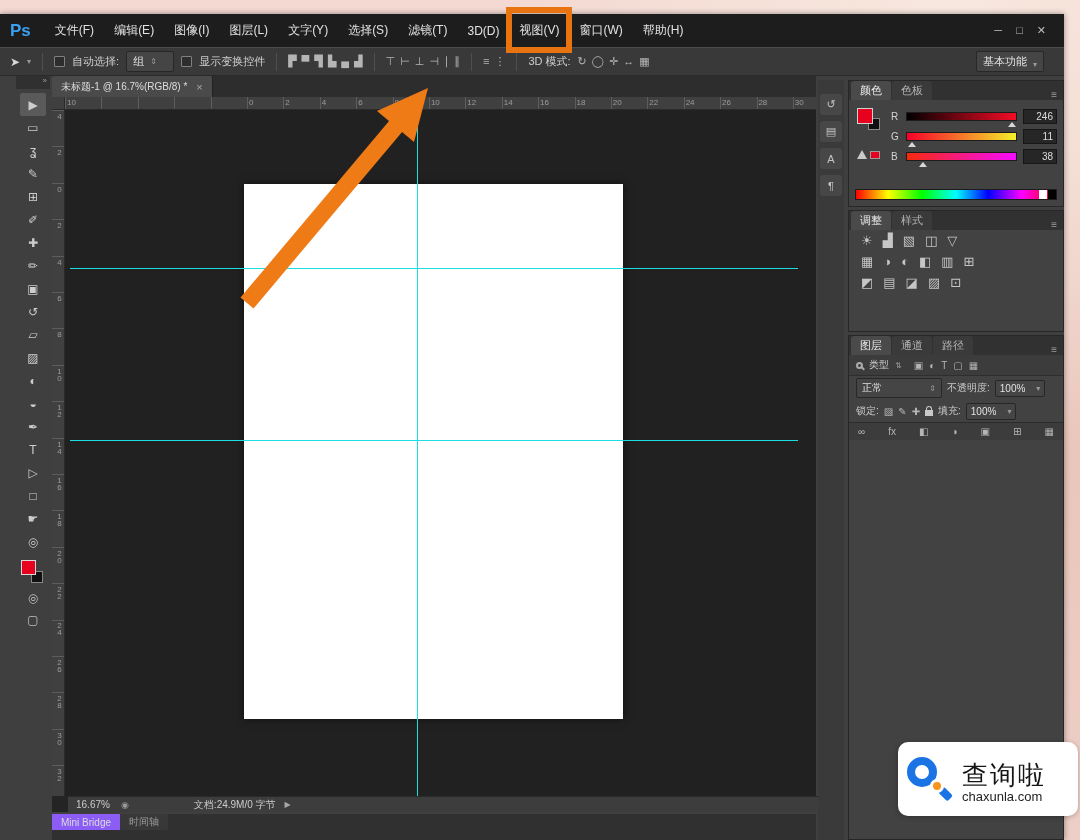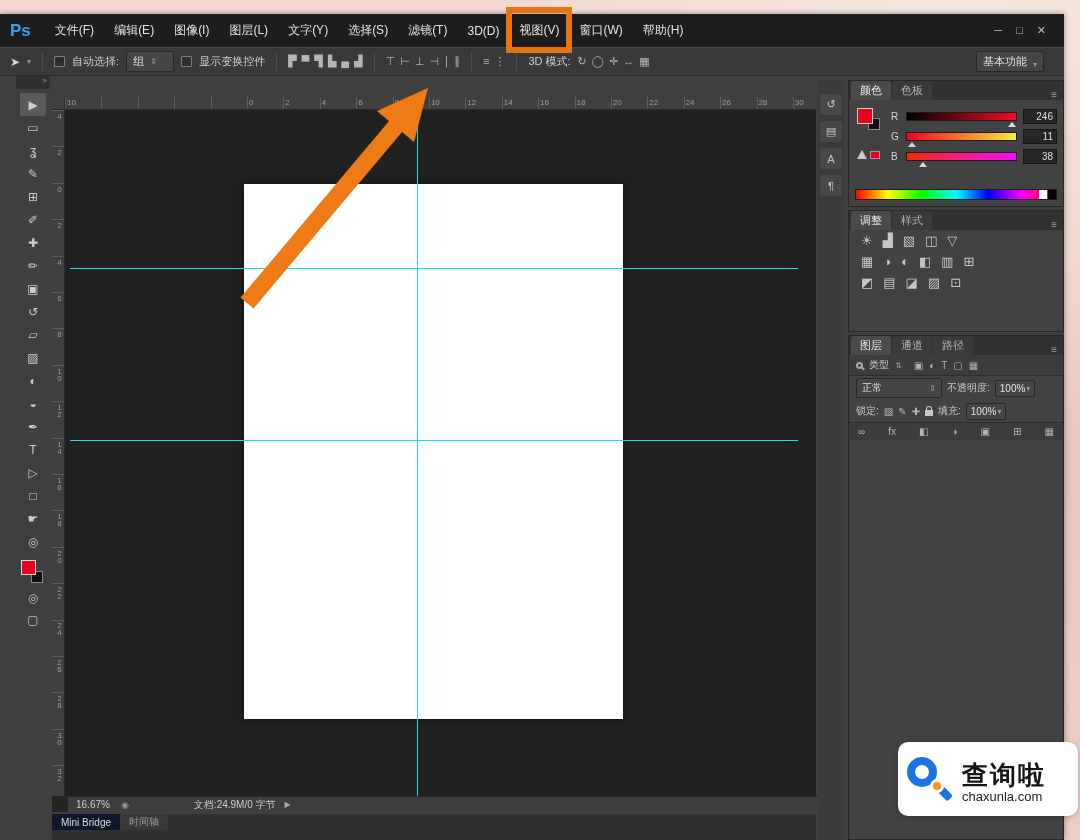--- a/index.html
+++ b/index.html
@@ -66,21 +66,21 @@
   .gh1 { top:158px; } .gh2 { top:330px; }
   .statusbar { position:absolute; left:16px; bottom:0; width:100%; height:16px; background:#3d3d3d; border-top:1px solid #2a2a2a; display:flex; align-items:center; gap:9px; padding:0 8px; font-size:10px; color:#cccccc; }
   .statusbar .zoom { min-width:36px; }
   .statusbar .circ { color:#9a9a9a; font-size:9px; }
   .statusbar .docinfo { margin-left:56px; }
   .statusbar .expand { color:#a8a8a8; font-size:8px; }
 
   
   .bottombar { position:absolute; left:52px; top:800px; width:764px; height:26px; background:#303030; display:flex; align-items:flex-start; }
   .btab { padding:2px 9px; font-size:10px; height:16px; display:flex; align-items:center; }
-  .btab.active { background:#0f172a; color:#dcdcdc; }
+  .btab.active { background:#8b5cf6; color:#dcdcdc; }
   .btab.inactive { background:#383838; color:#9a9a9a; }
 
   
   .panelstrip { position:absolute; left:818px; top:66px; width:26px; bottom:0; background:#3a3a3a; display:flex; flex-direction:column; align-items:center; padding-top:14px; gap:6px; }
   .pstrip-icon { width:22px; height:21px; background:#474747; border-radius:3px; color:#c3c3c3; font-size:11px; display:flex; align-items:center; justify-content:center; }
 
   
   .rightpanels { position:absolute; left:848px; top:66px; width:216px; bottom:0; display:flex; flex-direction:column; gap:3px; }
   .panel { background:#424242; border:1px solid #272727; display:flex; flex-direction:column; overflow:hidden; }
   .ptabs { display:flex; align-items:flex-end; height:19px; background:#313131; padding-left:2px; gap:1px; }
@@ -118,21 +118,21 @@
   .adj-icon { font-size:13px; color:#c6c6c6; }
 
   
   .layerspanel { flex:1; }
   .lp-filter { display:flex; align-items:center; gap:6px; height:21px; padding:0 7px; background:#3c3c3c; border-bottom:1px solid #2e2e2e; font-size:10px; color:#c9c9c9; }
   .mag { position:relative; width:7px; height:7px; border:2px solid #aaa; border-radius:50%; }
   .mag::after { content:''; position:absolute; width:5px; height:2px; background:#aaa; transform:rotate(45deg); right:-4px; bottom:-2px; }
   .lp-fi { display:flex; gap:6px; margin-left:6px; color:#b5b5b5; font-size:10px; }
   .lp-blend { display:flex; align-items:center; gap:5px; height:24px; padding:0 7px; font-size:10px; color:#c9c9c9; }
   .blendbox { display:flex; align-items:center; justify-content:space-between; width:86px; background:#454545; border:1px solid #272727; border-radius:2px; padding:2px 5px; color:#e2e2e2; }
-  .smallbox { display:flex; align-items:center; gap:1px; background:#454545; border:1px solid #272727; border-radius:2px; padding:2px 4px; color:#e2e2e2; }
+  .smallbox { display:flex; align-items:center; gap:11px; background:#454545; border:1px solid #272727; border-radius:2px; padding:2px 4px; color:#e2e2e2; }
   .lp-lock { display:flex; align-items:center; gap:5px; height:22px; padding:0 7px; font-size:10px; color:#c9c9c9; }
   .lockicons { display:flex; gap:5px; color:#b5b5b5; font-size:10px; }
   .csslock { position:relative; width:8px; height:6px; background:#c9c9c9; margin-top:4px; }
   .csslock::before { content:''; position:absolute; left:1px; top:-4px; width:4px; height:4px; border:1.5px solid #c9c9c9; border-bottom:none; border-radius:3px 3px 0 0; }
   .lp-list { flex:1; background:#383838; }
   .layer-row { display:flex; align-items:center; height:30px; background:#4c4c4c; border-bottom:1px solid #2e2e2e; }
   .eyecell { width:24px; height:100%; display:flex; align-items:center; justify-content:center; border-right:1px solid #3a3a3a; }
   .eye { position:relative; width:12px; height:8px; border-radius:50%; background:#d8d8d8; }
   .eye::after { content:''; position:absolute; left:4px; top:2px; width:4px; height:4px; border-radius:50%; background:#333; }
   .lthumb { width:36px; height:26px; background:#ffffff; border:1px solid #1f1f1f; outline:1px solid #777; margin:0 8px; }
@@ -142,21 +142,21 @@
   
   .arrow-svg { position:absolute; left:210px; top:60px; z-index:60; pointer-events:none; }
 
   
   .watermark { position:absolute; left:898px; top:742px; width:180px; height:74px; background:#ffffff; border-radius:10px; z-index:70; display:flex; align-items:center; padding:6px 8px; gap:8px; box-shadow:0 1px 5px rgba(0,0,0,.25); }
   .wm-logo { position:relative; width:48px; height:54px; flex:0 0 48px; }
   .wm-ring { position:absolute; left:1px; top:5px; width:30px; height:30px; border:8px solid #1b74e4; border-radius:50%; }
   .wm-handle { position:absolute; left:33px; top:38px; width:13px; height:8px; background:#1b74e4; border-radius:2px; transform:rotate(45deg); }
   .wm-dot { position:absolute; left:24px; top:27px; width:14px; height:14px; background:#f7941d; border:3px solid #fff; border-radius:50%; }
   .wm-text { display:flex; flex-direction:column; line-height:1.15; }
-  .wm-title { font-size:26px; font-weight:bold; color:#151515; letter-spacing:2px;margin-top:8px; }
+  .wm-title { font-size:26px; font-weight:normal; color:#151515; letter-spacing:2px;margin-top:8px; }
   .wm-domain { font-size:13px; color:#222; }
 </style>
 </head>
 <body>
 
 <div id="app">
 
   <div class="titlebar">
     <span class="ps-logo">Ps</span>
     <span class="menu">文件(F)</span>
@@ -223,20 +223,26 @@
         <span>✛</span>
         <span>↔</span>
         <span>▦</span>
       </span>
     <span class="ddl workspace">
       <span>基本功能</span>
       <span class="caret">▾</span>
     </span>
   </div>
 
+  <div class="tabbar">
+    <div class="doctab">
+      <span>未标题-1 @ 16.7%(RGB/8) *</span>
+      <span class="close">×</span>
+    </div>
+  </div>
 
   <div class="toolbar">
     <div class="tb-collapse">»</div>
     <div class="tools">
         <div class="tool selected">
         <span>▶</span>
       </div>
         <div class="tool">
         <span>▭</span>
       </div>

